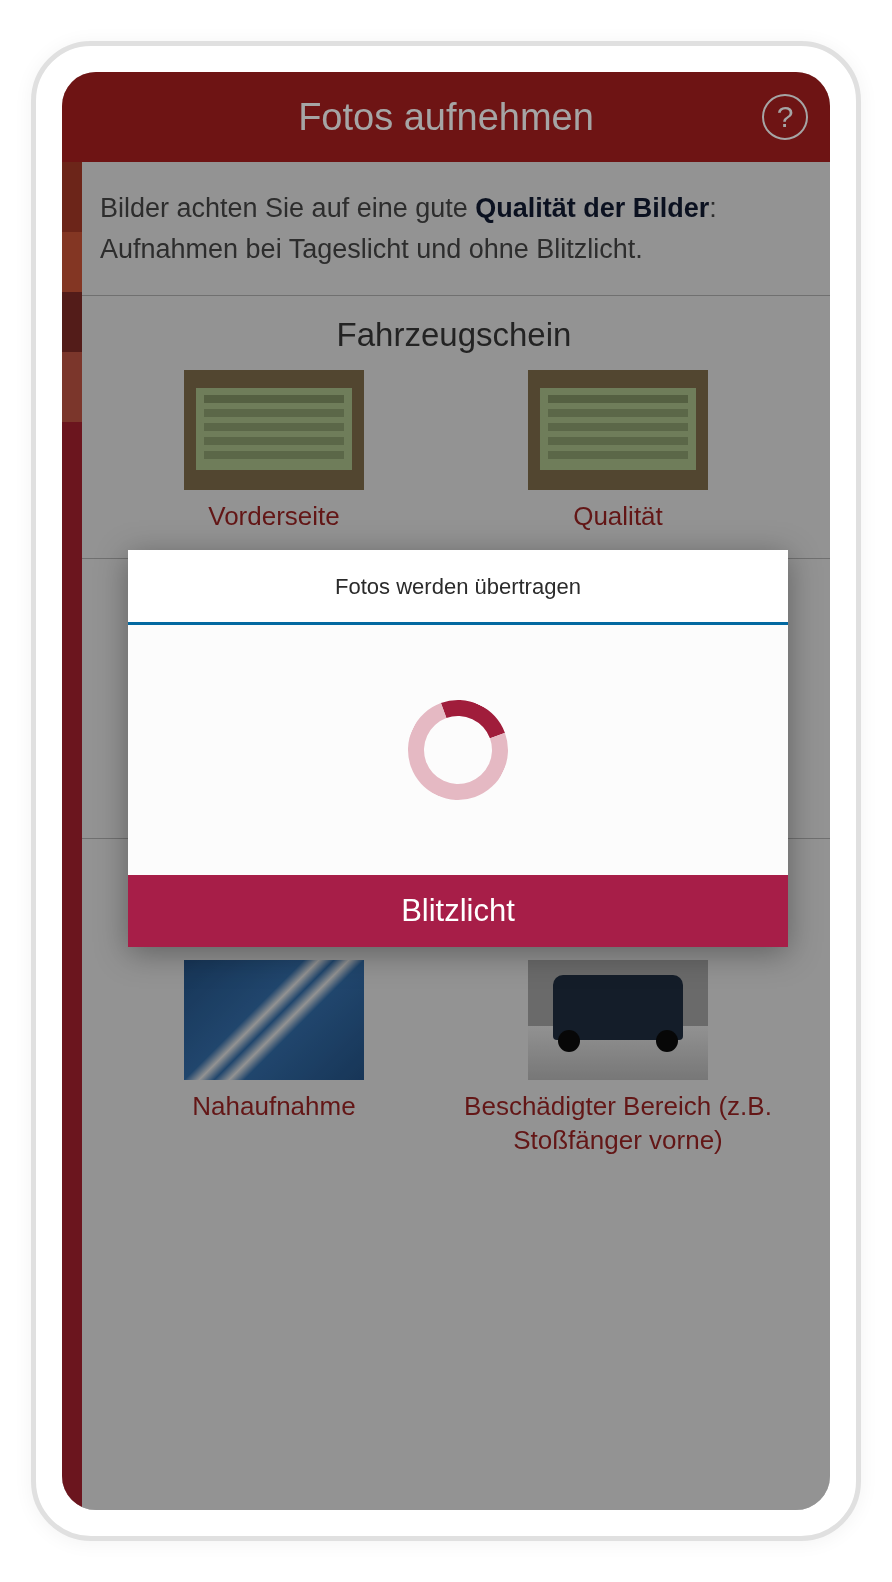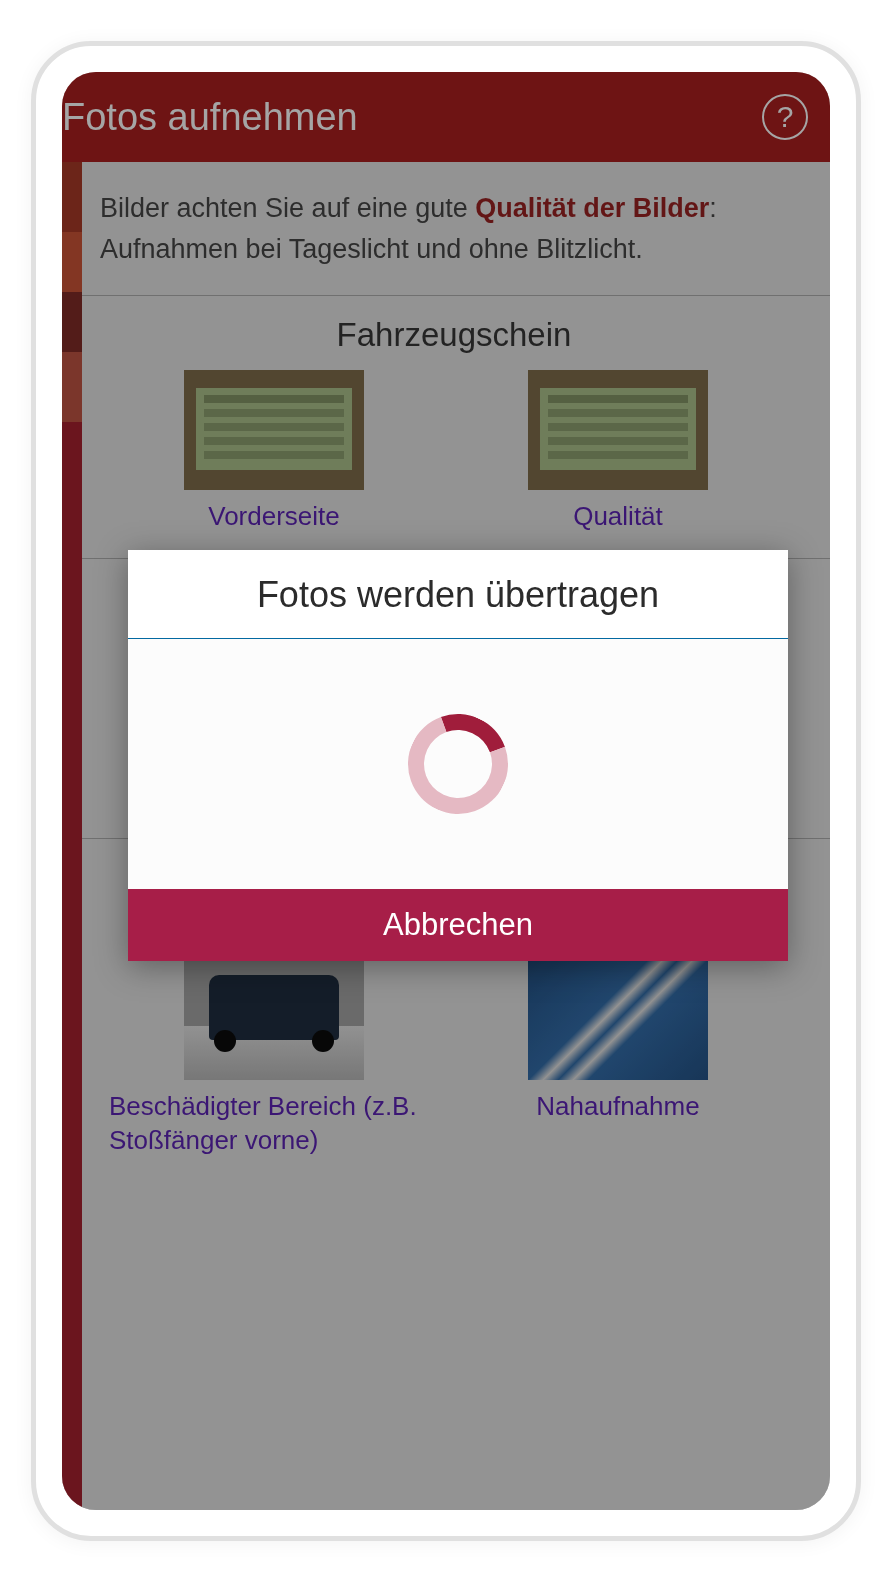--- a/index.html
+++ b/index.html
@@ -27,21 +27,21 @@
   border-radius: 34px;
   overflow: hidden;
   position: relative;
   background: #bdbdbd;
 }
 .header {
   background: #8e1a1a;
   height: 90px;
   display: flex;
   align-items: center;
-  justify-content: flex-start;
+  justify-content: center;
   position: relative;
 }
 .header-title {
   color: #d4d4d4;
   font-size: 38px;
   font-weight: 300;
 }
 .help-btn {
   position: absolute;
   right: 22px;
@@ -79,21 +79,21 @@
 .strip-seg.s4 { background:#9e4638; height:70px; }
 .strip-seg.s5 { background:#8a1b27; flex:1; }
 .info-text {
   padding: 26px 38px;
   font-size: 27px;
   line-height: 1.5;
   color: #3a3a3a;
   border-bottom: 1px solid #909090;
 }
 .info-text .highlight {
-  color: #7f1d1d;
+  color: #0f172a;
   font-weight: 600;
 }
 .section {
   padding: 20px 0 24px;
   border-bottom: 1px solid #909090;
 }
 .section-title {
   text-align: center;
   font-size: 33px;
   font-weight: 300;
@@ -148,22 +148,22 @@
   bottom:28px; left:30px; width:22px; height:22px;
   background:#0a0a0a; border-radius:50%;
   box-shadow: 98px 0 0 #0a0a0a;
 }
 .thumb.scratch {
   background: linear-gradient(135deg, #1e4570 0%, #2a5a8c 40%, #bbb 45%, #2a5a8c 50%, #bbb 55%, #2a5a8c 60%, #1e4570 100%);
 }
 .thumb-label {
   margin-top: 10px;
   font-size: 26px;
-  color: #4c1d95;
-  text-align: left;
+  color: #7f1d1d;
+  text-align: center;
   line-height: 1.3;
   font-weight: 300;
 }
 .section.hidden-mid { height: 280px; }
 .mid-label {
   font-size:26px; color:#404040; font-weight:300;
 }
 
 
 .dim {
@@ -178,24 +178,24 @@
   position: absolute;
   left: 66px;
   right: 42px;
   top: 478px;
   background: #fff;
   box-shadow: 0 6px 30px rgba(0,0,0,0.35);
 }
 .modal-header {
   text-align: center;
   padding: 24px 10px 22px;
-  font-size: 36px;
+  font-size: 22px;
   font-weight: 300;
   color: #2b2b2b;
-  border-bottom: 1px solid #0369a1;
+  border-bottom: 3px solid #0369a1;
 }
 .modal-body {
   height: 250px;
   background: #fcfcfc;
   display:flex;
   align-items:center;
   justify-content:center;
 }
 .spinner {
   width: 100px; height: 100px;
@@ -262,35 +262,35 @@
 
       <div class="below-labels">
         <div class="mid-label">Vorne</div>
         <div class="mid-label">Hinten</div>
       </div>
 
       <div class="section" style="border-bottom:none; margin-top:10px;">
         <div class="section-title">Detailaufnahmen Schaden</div>
         <div class="thumb-row">
           <div class="thumb-item">
+            <div class="thumb scratch"></div>
+            <div class="thumb-label">Nahaufnahme</div>
+          </div>
+          <div class="thumb-item">
             <div class="thumb car"></div>
             <div class="thumb-label">Beschädigter Bereich (z.B. Stoßfänger vorne)</div>
-          </div>
-          <div class="thumb-item">
-            <div class="thumb scratch"></div>
-            <div class="thumb-label">Nahaufnahme</div>
           </div>
         </div>
       </div>
     </div>
 
     <div class="dim"></div>
 
     <div class="modal">
       <div class="modal-header">Fotos werden übertragen</div>
       <div class="modal-body">
         <div class="spinner"></div>
       </div>
-      <div class="modal-btn">Abbrechen</div>
+      <div class="modal-btn">Blitzlicht</div>
     </div>
 
   </div>
 </div>
 
 </body></html>

